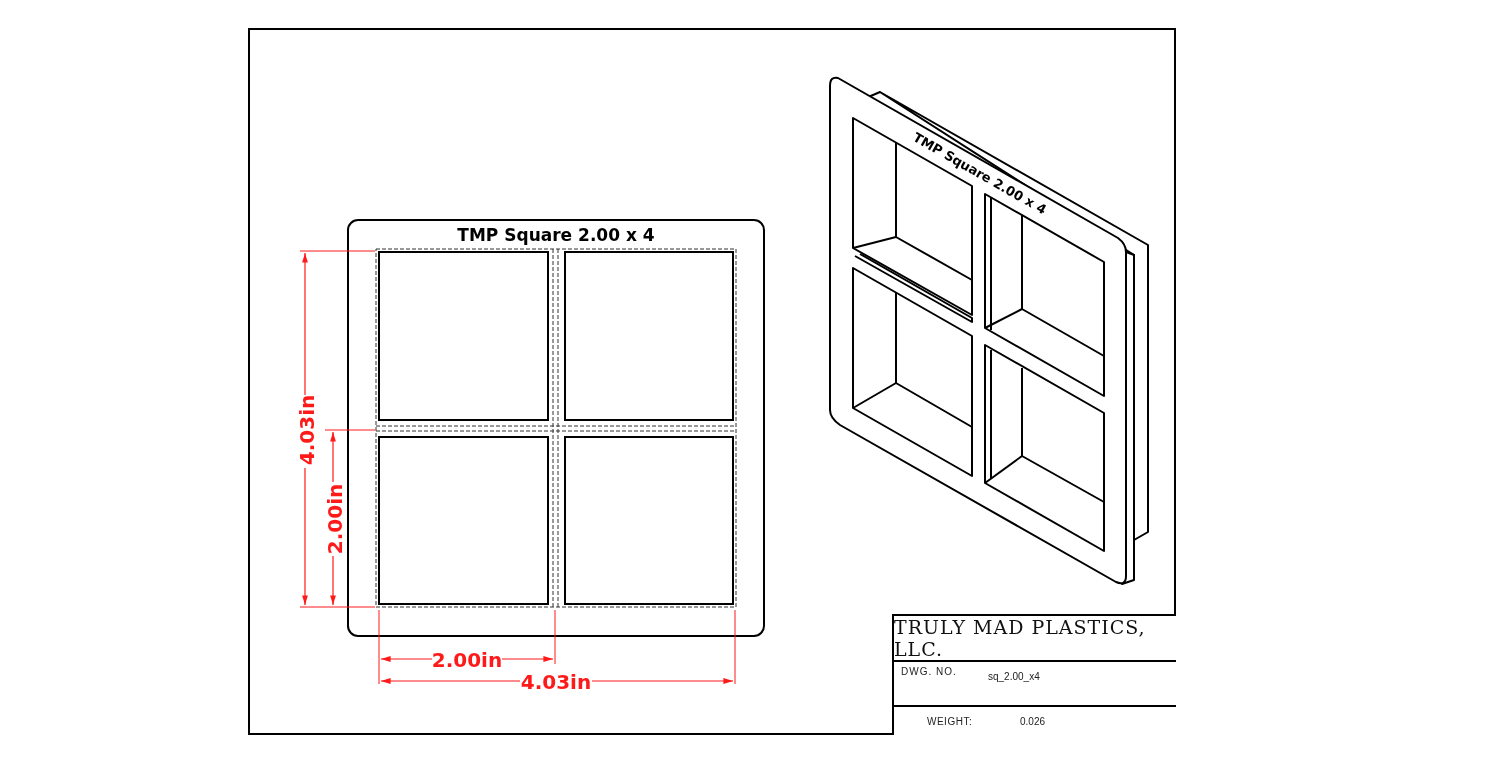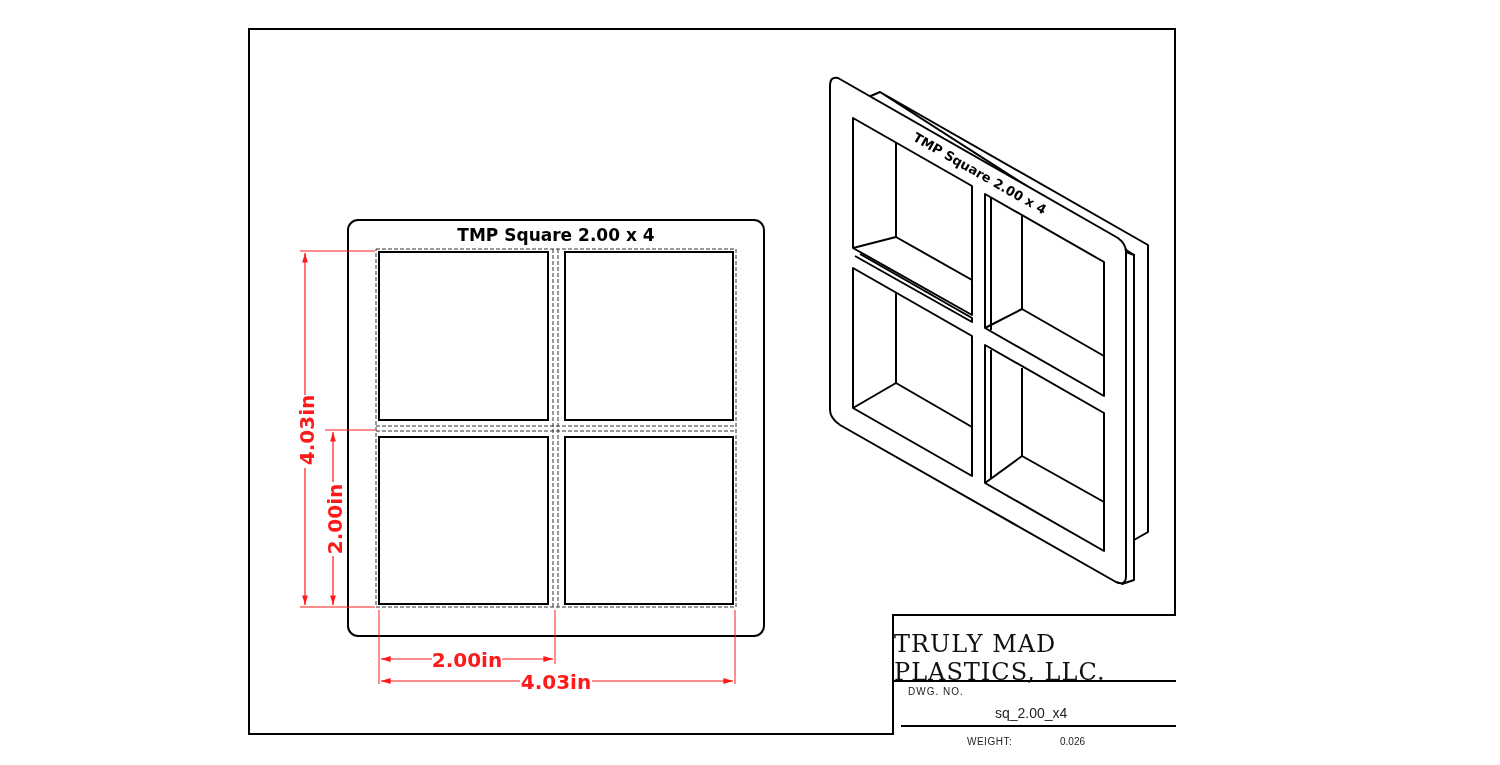--- a/index.html
+++ b/index.html
@@ -1,24 +1,24 @@
 <!DOCTYPE html>
 <html><head>
 <meta charset="utf-8">
 <style>
   html, body { margin:0; padding:0; background:#ffffff; }
   body { width:1500px; height:765px; position:relative; overflow:hidden; font-family:"Liberation Sans", sans-serif; }
   .sheet { position:absolute; left:248px; top:28px; width:928px; height:707px; border:2px solid #000; box-sizing:border-box; }
   svg.drawing { position:absolute; left:0; top:0; width:1500px; height:765px; }
   .title-block { position:absolute; left:892px; top:614px; width:284px; height:121px; border-left:2px solid #000; border-top:2px solid #000; box-sizing:border-box; background:#fff; }
-  .tb-company { height:44px; border-bottom:2px solid #000; display:flex; align-items:center; justify-content:center; font-family:"DejaVu Serif", serif; font-size:24px; letter-spacing:1px; color:#111;margin-top:20px; }
-  .tb-dwg { height:43px; border-bottom:2px solid #000; position:relative;margin-left:7px; }
+  .tb-company { height:44px; border-bottom:2px solid #000; display:flex; align-items:center; justify-content:center; font-family:"DejaVu Serif", serif; font-size:19px; letter-spacing:1px; color:#111; }
+  .tb-dwg { height:43px; border-bottom:2px solid #000; position:relative; }
   .tb-dwg-label { position:absolute; left:7px; top:4px; font-size:10px; color:#222; letter-spacing:1px; }
-  .tb-dwg-value { position:absolute; left:94px; top:23px; font-size:14px; color:#222; }
-  .tb-weight { height:30px; position:relative;margin-left:40px; }
+  .tb-dwg-value { position:absolute; left:94px; top:9px; font-size:10px; color:#222; }
+  .tb-weight { height:30px; position:relative; }
   .tb-weight-label { position:absolute; left:33px; top:9px; font-size:10px; color:#222; letter-spacing:0.5px; }
   .tb-weight-value { position:absolute; left:126px; top:9px; font-size:10px; color:#222; }
   .part-label { font-family:"DejaVu Sans", sans-serif; font-weight:bold; }
 </style>
 </head>
 <body>
 
 <div class="sheet"></div>
 
 <svg class="drawing" viewBox="0 0 1500 765">

